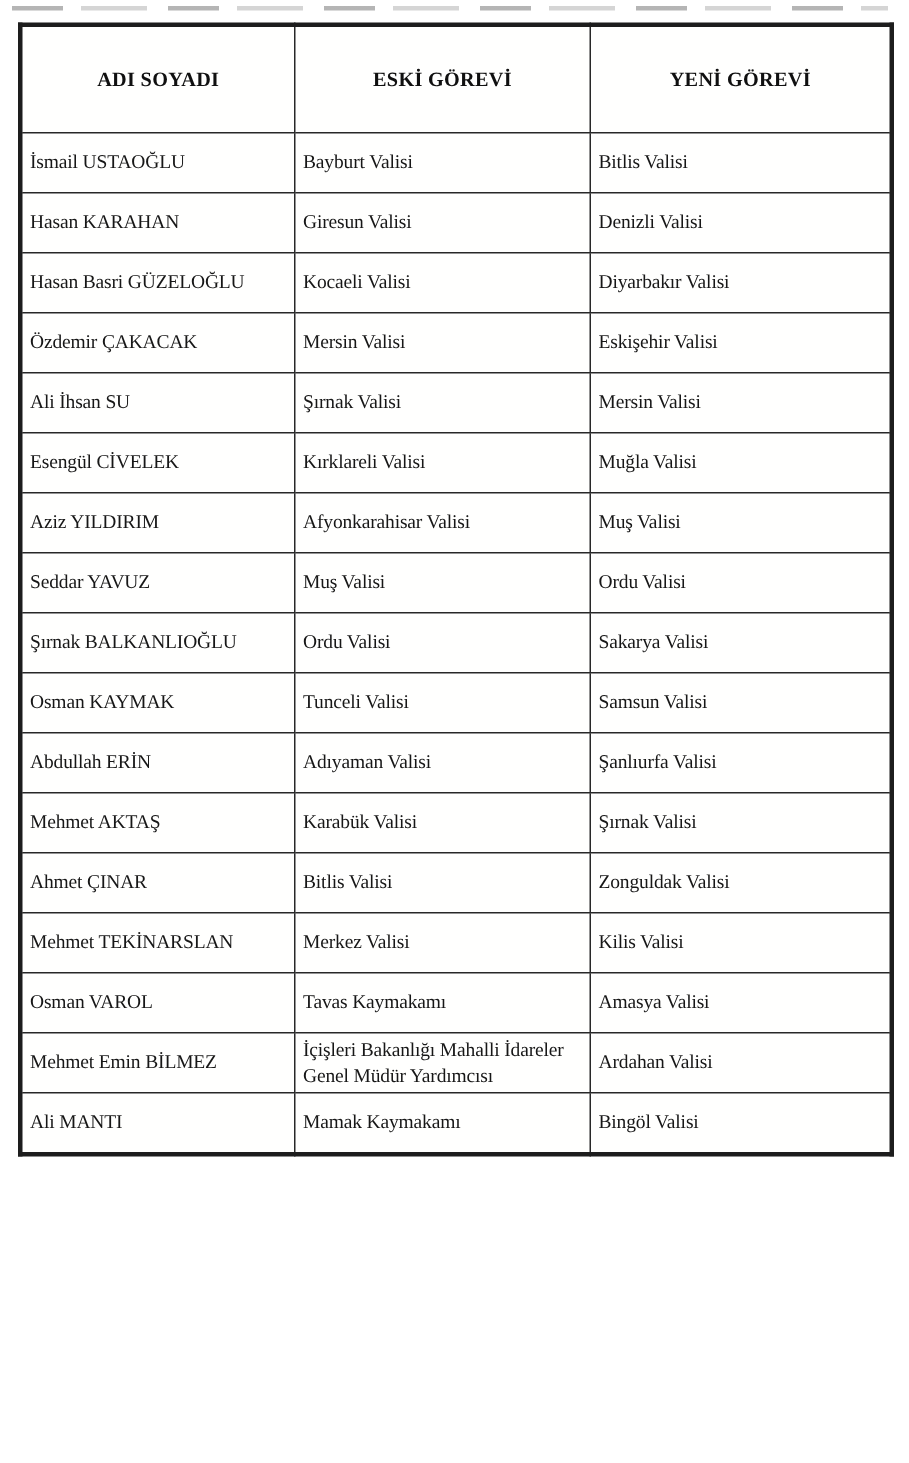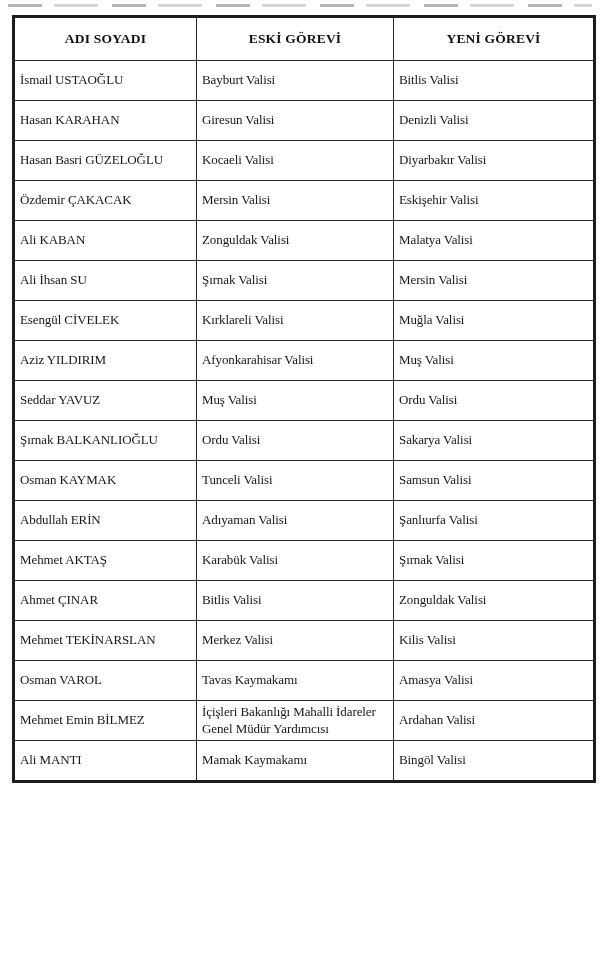--- a/index.html
+++ b/index.html
@@ -44,21 +44,21 @@
   table.appointments td {
     border: 1.6px solid #282828;
     box-shadow: 0 0 0.4px #555;
     overflow: hidden;
   }
   table.appointments th {
     height: 34px;
     font-size: 13.5px;
     font-weight: bold;
     vertical-align: middle;
-    padding: 4px 2px;
+    padding: 18px 2px;
     letter-spacing: 0.2px;
     color: #101010;
   }
   table.appointments td {
     height: 35px;
     font-size: 13px;
     text-align: left;
     vertical-align: middle;
     padding: 2px 3px 2px 5px;
     letter-spacing: -0.1px;
@@ -101,25 +101,20 @@
       </tr>
       <tr>
         <td>Hasan Basri GÜZELOĞLU</td>
         <td>Kocaeli Valisi</td>
         <td>Diyarbakır Valisi</td>
       </tr>
       <tr>
         <td>Özdemir ÇAKACAK</td>
         <td>Mersin Valisi</td>
         <td>Eskişehir Valisi</td>
-      </tr>
-      <tr>
-        <td>Ali KABAN</td>
-        <td>Zonguldak Valisi</td>
-        <td>Malatya Valisi</td>
       </tr>
       <tr>
         <td>Ali İhsan SU</td>
         <td>Şırnak Valisi</td>
         <td>Mersin Valisi</td>
       </tr>
       <tr>
         <td>Esengül CİVELEK</td>
         <td>Kırklareli Valisi</td>
         <td>Muğla Valisi</td>

